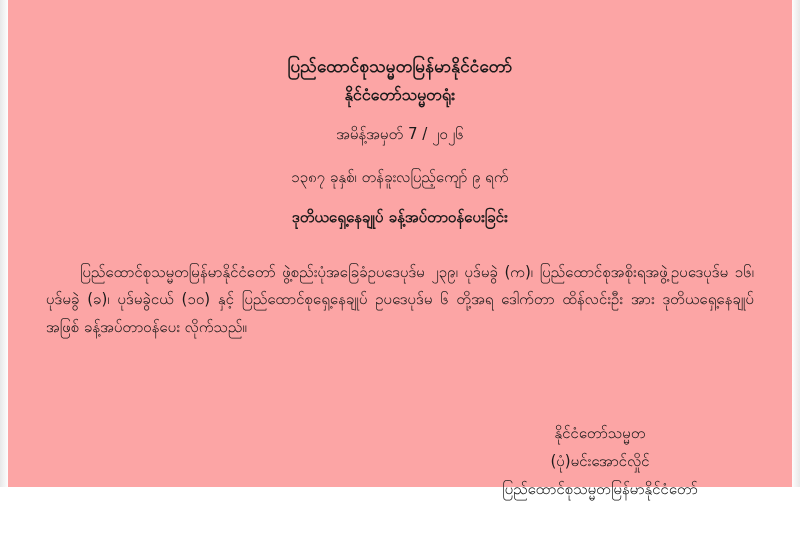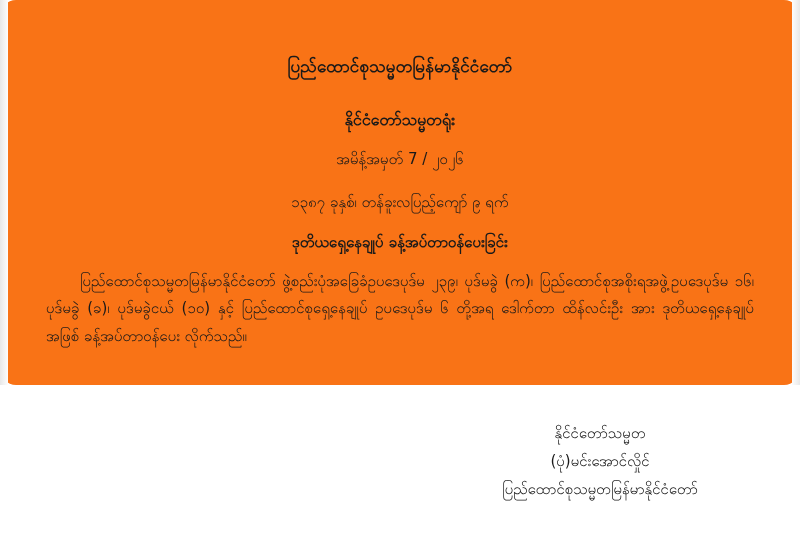--- a/index.html
+++ b/index.html
@@ -10,24 +10,23 @@
     width: 800px;
     height: 550px;
     background: #ffffff;
     font-family: "DejaVu Sans", "Liberation Sans", sans-serif;
     color: #1a1a1a;
     overflow: hidden;
   }
   .page {
     position: relative;
     width: 800px;
-    height: 385px;
-    background: #f97316;
+    height: 487px;
+    background: #fca5a5;
     box-sizing: border-box;
-    border-radius: 16px;
   }
   .edge-left {
     position: absolute;
     left: 0; top: 0; bottom: 0;
     width: 8px;
     background: linear-gradient(to right, #e8e8e8, #fdfdfd);
   }
   .edge-right {
     position: absolute;
     right: 0; top: 0; bottom: 0;
@@ -46,37 +45,37 @@
   .title-1 {
     font-size: 17px;
     font-weight: bold;
     line-height: 1.5;
     letter-spacing: 0.2px;
   }
   .title-2 {
     font-size: 16px;
     font-weight: bold;
     line-height: 1.5;
-    margin-top: 28px;
+    margin-top: 3px;
   }
   .line-normal {
     font-size: 15px;
     line-height: 1.5;
     margin-top: 16px;
   }
   .line-normal.tight {
     margin-top: 21px;
   }
   .subject {
     font-size: 15px;
     font-weight: bold;
     margin-top: 18px;
   }
   .body {
-    margin-top: 14px;
+    margin-top: 30px;
     font-size: 15px;
     line-height: 1.85;
     text-align: justify;
     text-justify: inter-word;
     text-indent: 34px;
   }
   .signature {
     position: absolute;
     right: 50px;
     top: 420px;

